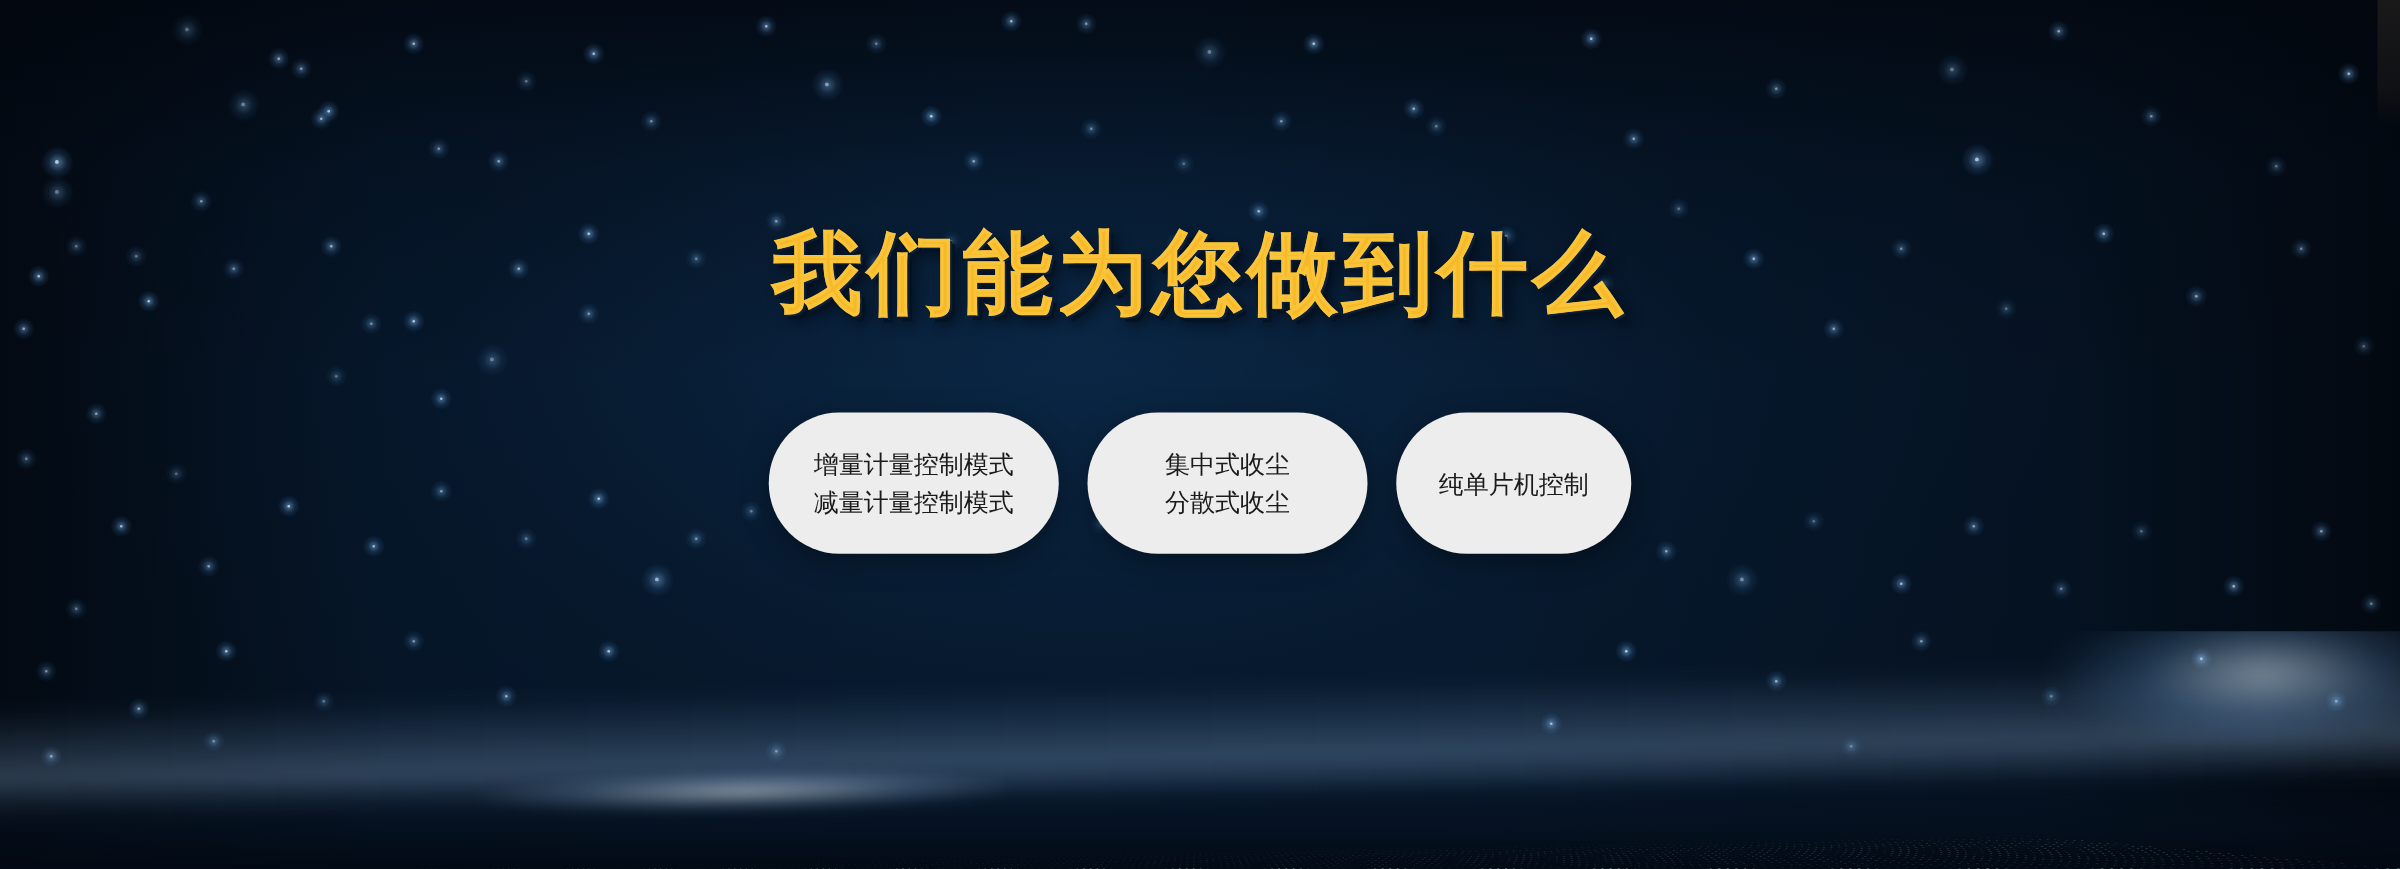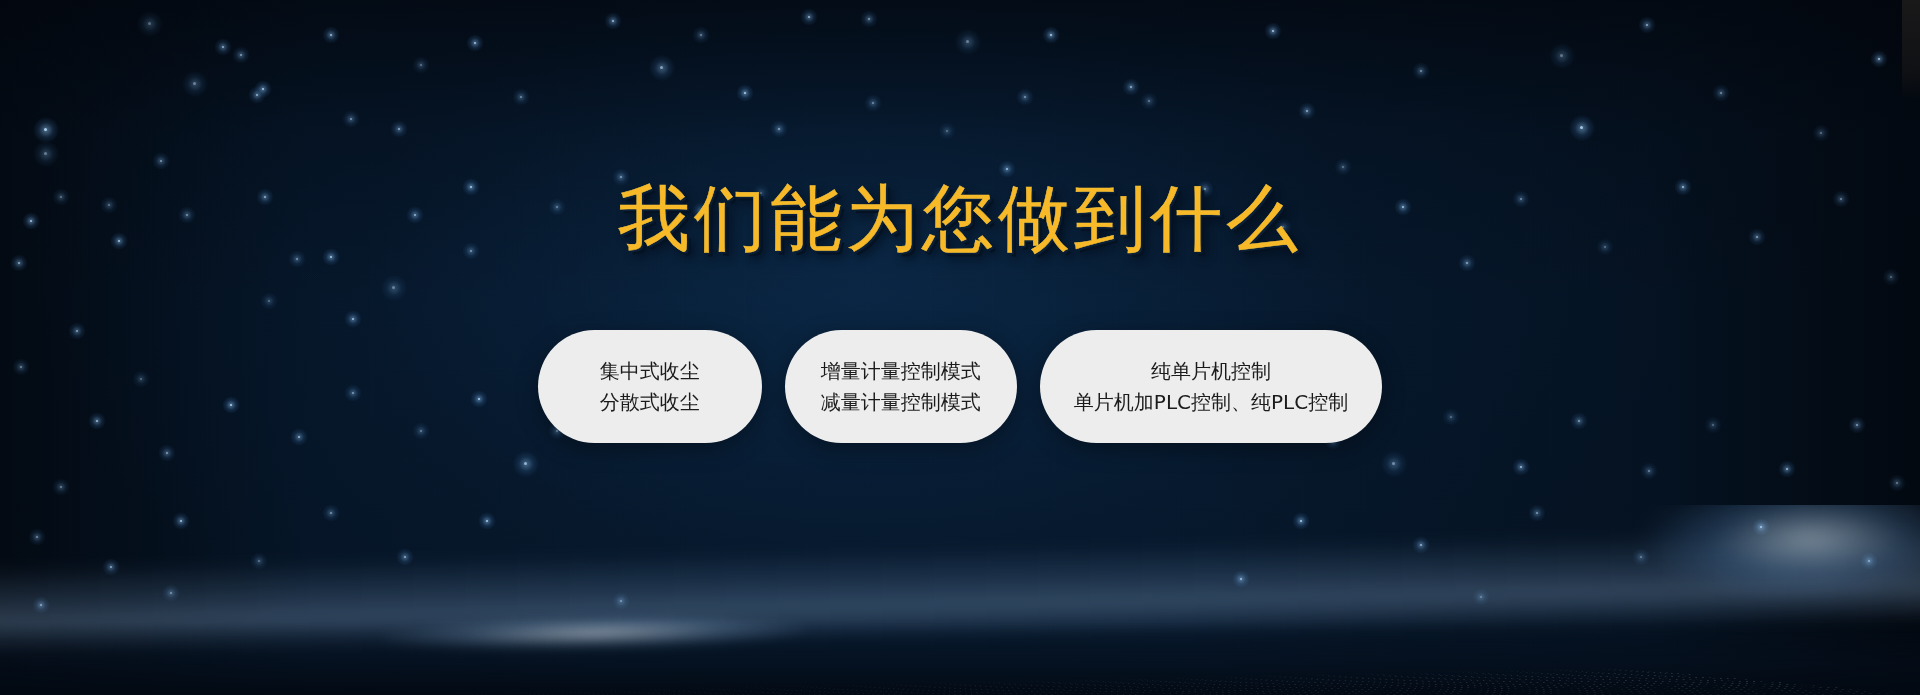--- a/index.html
+++ b/index.html
@@ -135,21 +135,21 @@
     inset: 0;
     display: flex;
     flex-direction: column;
     align-items: center;
   }
 
   .headline {
     margin-top: 182px;
     font-family: "DejaVu Sans", "Liberation Sans", sans-serif;
     font-size: 72px;
-    font-weight: 400;
+    font-weight: 700;
     letter-spacing: 4px;
     color: #f7b928;
     line-height: 1;
     text-shadow:
        2px 2px 0 #0a1f38,
        4px 4px 0 rgba(5,18,34,0.95),
        6px 6px 10px rgba(2,10,22,0.85);
     white-space: nowrap;
     -webkit-text-stroke: 0.5px #f9c43a;
   }
@@ -353,30 +353,29 @@
   </div>
 
   <div class="content">
 
     <h1 class="headline">我们能为您做到什么</h1>
 
 
 
     <div class="pills">
 
+      <div class="pill p2">
+        <span class="pill-line">增量计量控制模式</span>
+        <span class="pill-line">减量计量控制模式</span>
+      </div>
+
       <div class="pill p1">
         <span class="pill-line">集中式收尘</span>
         <span class="pill-line">分散式收尘</span>
       </div>
 
-      <div class="pill p2">
-        <span class="pill-line">增量计量控制模式</span>
-        <span class="pill-line">减量计量控制模式</span>
-      </div>
-
       <div class="pill p3">
         <span class="pill-line">纯单片机控制</span>
-        <span class="pill-line">单片机加PLC控制、纯PLC控制</span>
       </div>
 
     </div>
   </div>
 </div>
 
 </body></html>

